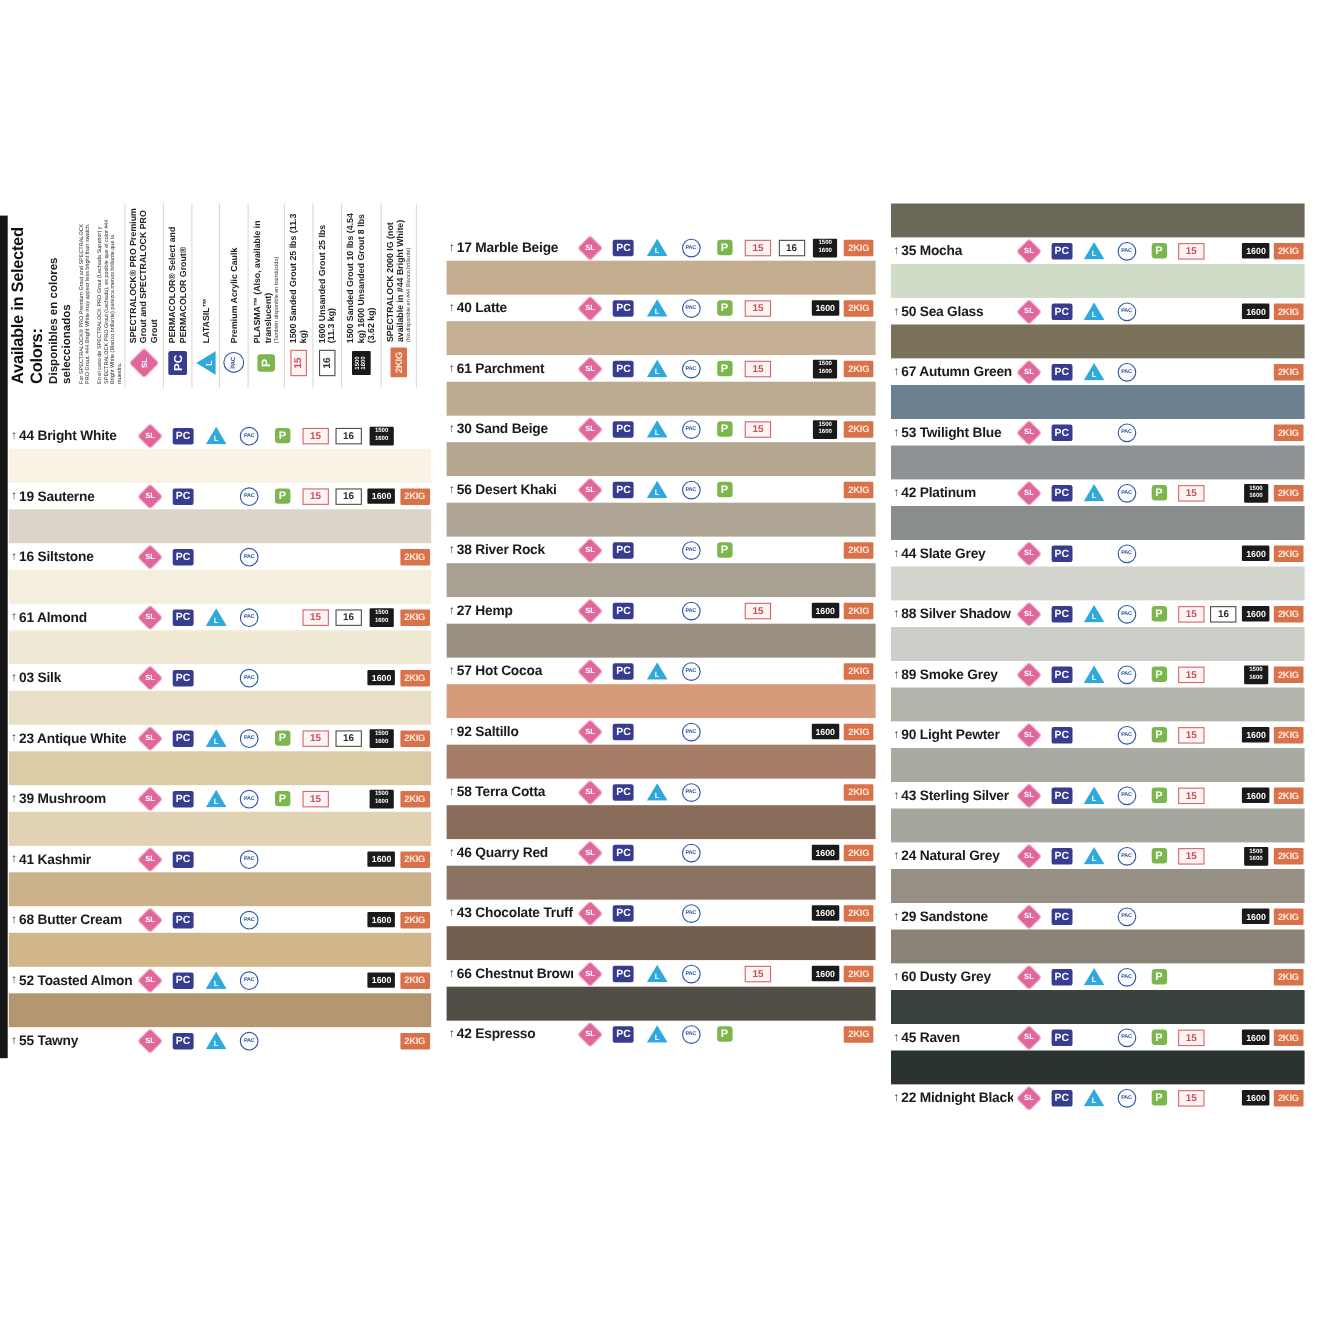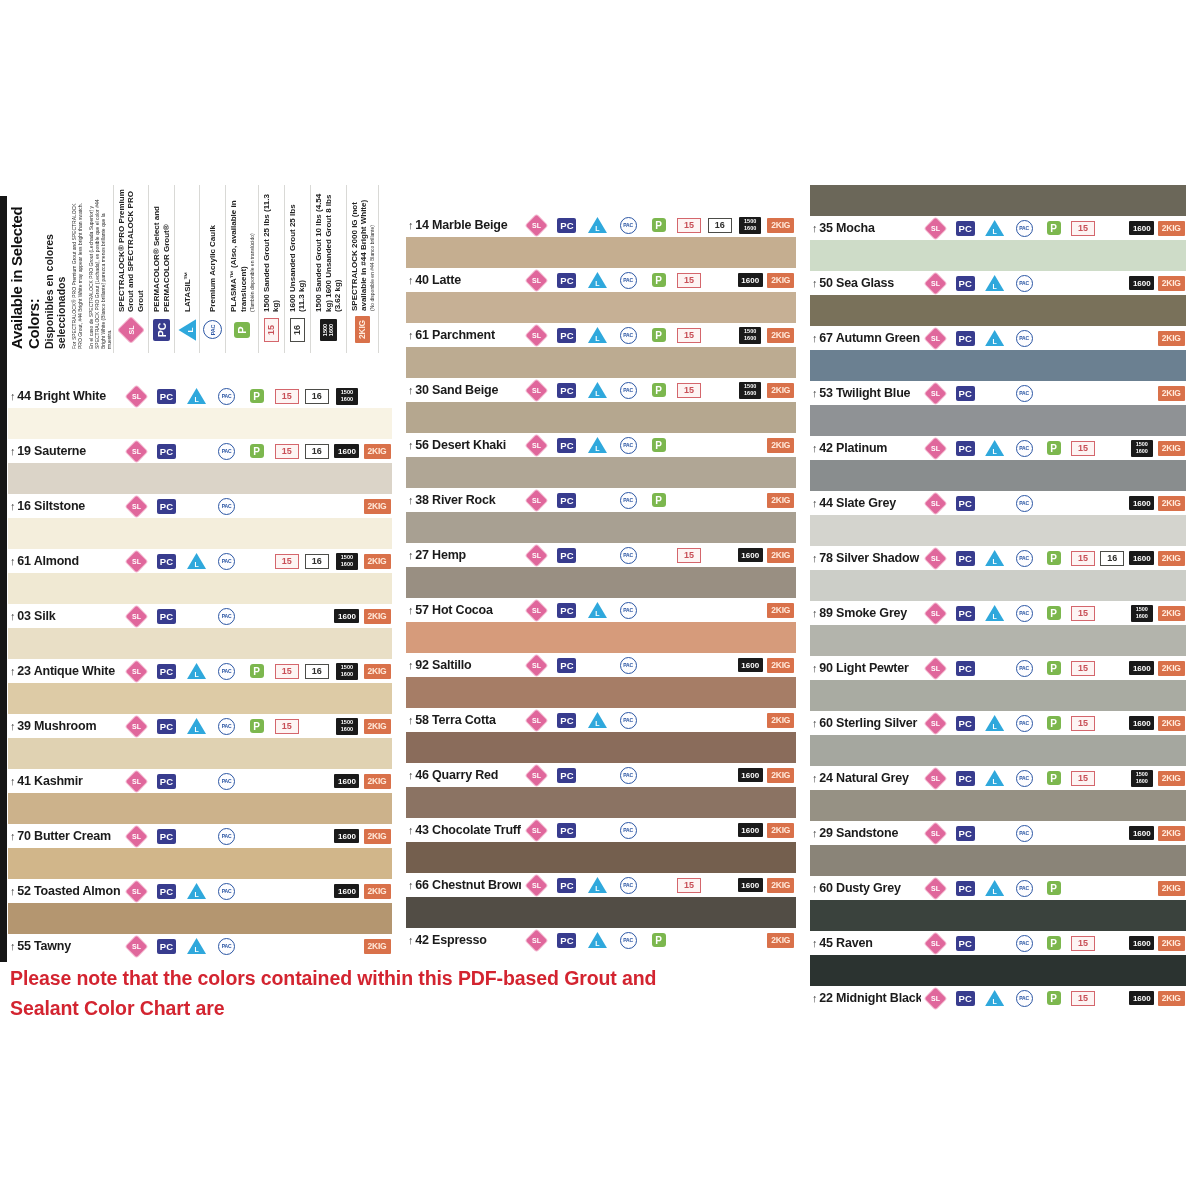--- a/index.html
+++ b/index.html
@@ -441,21 +441,21 @@
           <span class="b-1600">1600</span>
         </span>
         <span class="slot">
           <span class="b-2kig">2KIG</span>
         </span>
       </div>
       <div class="swatch" style="background: rgb(204, 178, 139);"></div>
       <div class="lrow">
         <span class="cname">
           <span class="uparw">↑</span>
-          <span>70 Butter Cream</span>
+          <span>68 Butter Cream</span>
         </span>
         <span class="slot">
           <span class="b-sl">
             <i>SL</i>
           </span>
         </span>
         <span class="slot">
           <span class="b-pc">PC</span>
         </span>
         <span class="slot">
@@ -550,21 +550,21 @@
         </span>
         <span class="slot">
           <span class="b-2kig">2KIG</span>
         </span>
       </div>
     </div>
   <div class="colbox" id="col-1" style="left:406px;top:213px;width:390px;">
       <div class="lrow">
         <span class="cname">
           <span class="uparw">↑</span>
-          <span>14 Marble Beige</span>
+          <span>17 Marble Beige</span>
         </span>
         <span class="slot">
           <span class="b-sl">
             <i>SL</i>
           </span>
         </span>
         <span class="slot">
           <span class="b-pc">PC</span>
         </span>
         <span class="slot">
@@ -1284,21 +1284,21 @@
           <span class="b-1600">1600</span>
         </span>
         <span class="slot">
           <span class="b-2kig">2KIG</span>
         </span>
       </div>
       <div class="swatch" style="background: rgb(212, 212, 206);"></div>
       <div class="lrow">
         <span class="cname">
           <span class="uparw">↑</span>
-          <span>78 Silver Shadow</span>
+          <span>88 Silver Shadow</span>
         </span>
         <span class="slot">
           <span class="b-sl">
             <i>SL</i>
           </span>
         </span>
         <span class="slot">
           <span class="b-pc">PC</span>
         </span>
         <span class="slot">
@@ -1395,21 +1395,21 @@
           <span class="b-1600">1600</span>
         </span>
         <span class="slot">
           <span class="b-2kig">2KIG</span>
         </span>
       </div>
       <div class="swatch" style="background: rgb(169, 171, 162);"></div>
       <div class="lrow">
         <span class="cname">
           <span class="uparw">↑</span>
-          <span>60 Sterling Silver</span>
+          <span>43 Sterling Silver</span>
         </span>
         <span class="slot">
           <span class="b-sl">
             <i>SL</i>
           </span>
         </span>
         <span class="slot">
           <span class="b-pc">PC</span>
         </span>
         <span class="slot">
@@ -1613,15 +1613,14 @@
         <span class="slot">
           <span class="b-1600">1600</span>
         </span>
         <span class="slot">
           <span class="b-2kig">2KIG</span>
         </span>
       </div>
     </div>
 
   <div id="footer">
-    <div>Please note that the colors contained within this PDF-based Grout and Sealant Color Chart are</div>
   </div>
 </div>
 
 </body></html>

